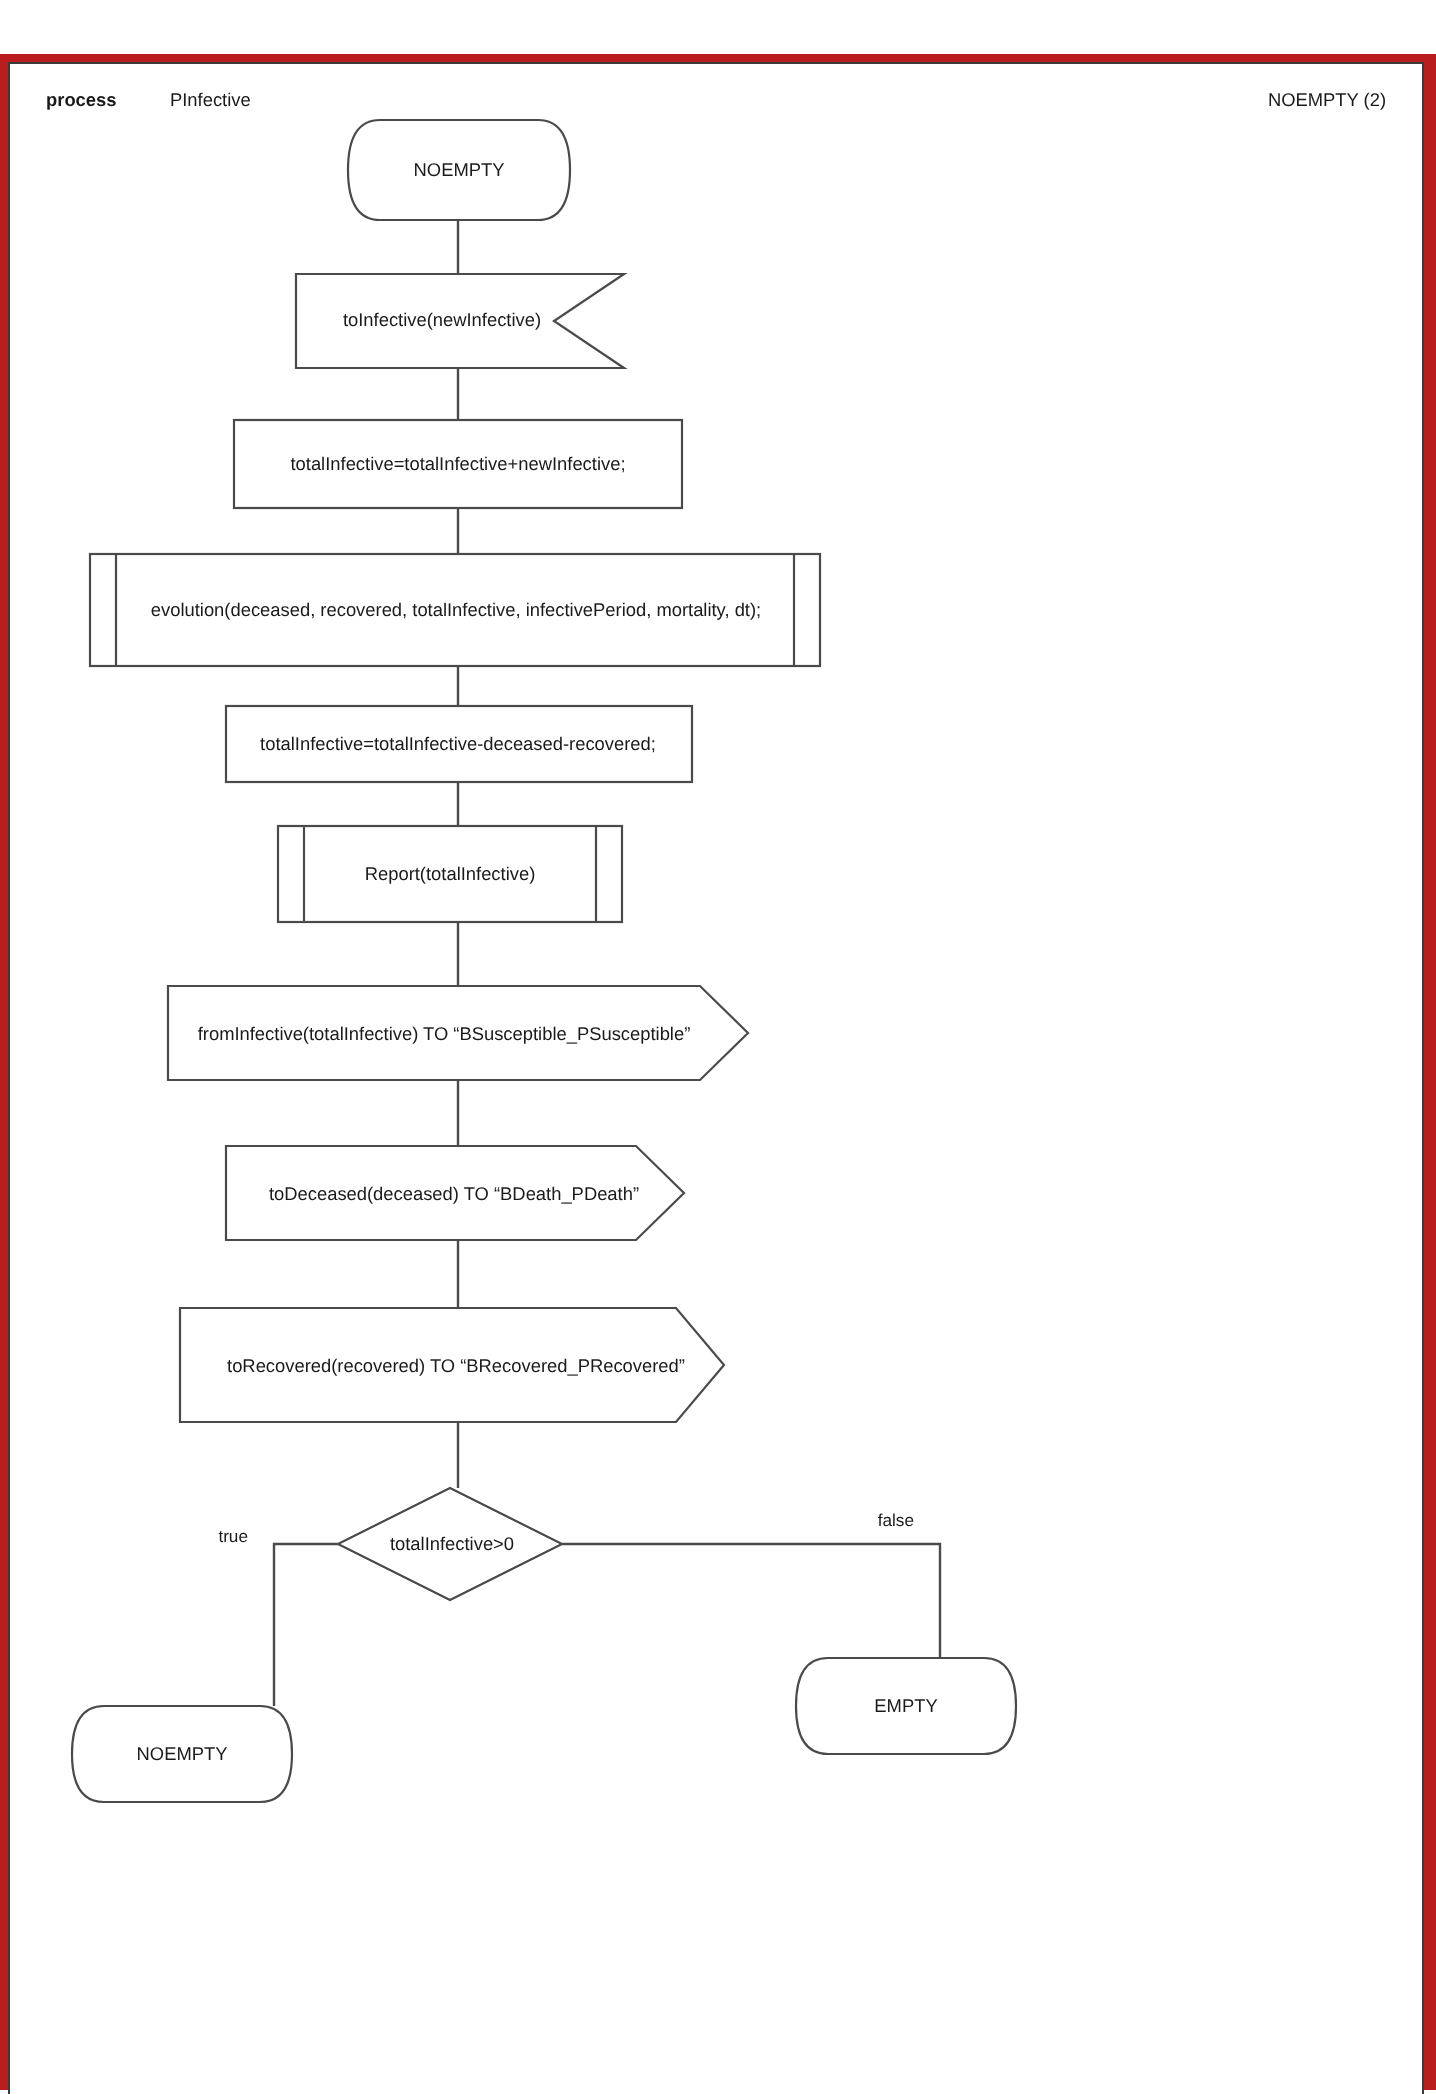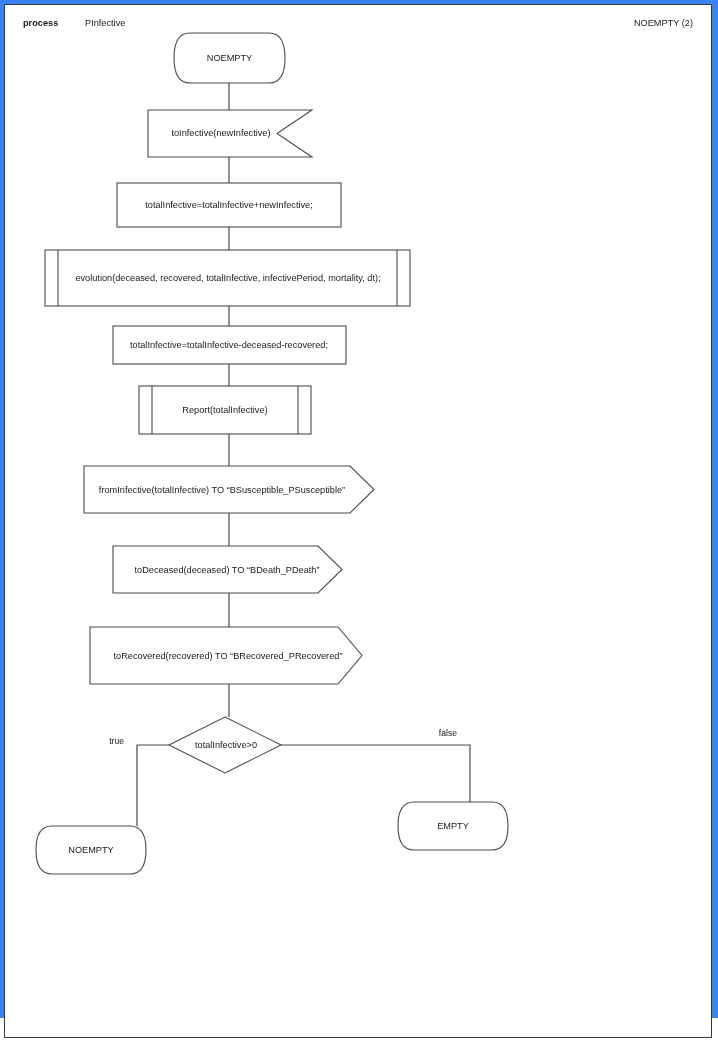--- a/index.html
+++ b/index.html
@@ -10,21 +10,22 @@
   body {
     width: 718px;
     height: 1047px;
     font-family: "Liberation Sans", sans-serif;
     overflow: hidden;
   }
   #page {
     position: relative;
     width: 718px;
     height: 1018px;
-    background: #3b82f6;
+    background: #b91c1c;
+    margin-top: 27px;
   }
   svg#flowchart {
     display: block;
     width: 718px;
     height: 1047px;
   }
   .page-border {
     fill: #ffffff;
     stroke: #3a3a3a;
     stroke-width: 1;

